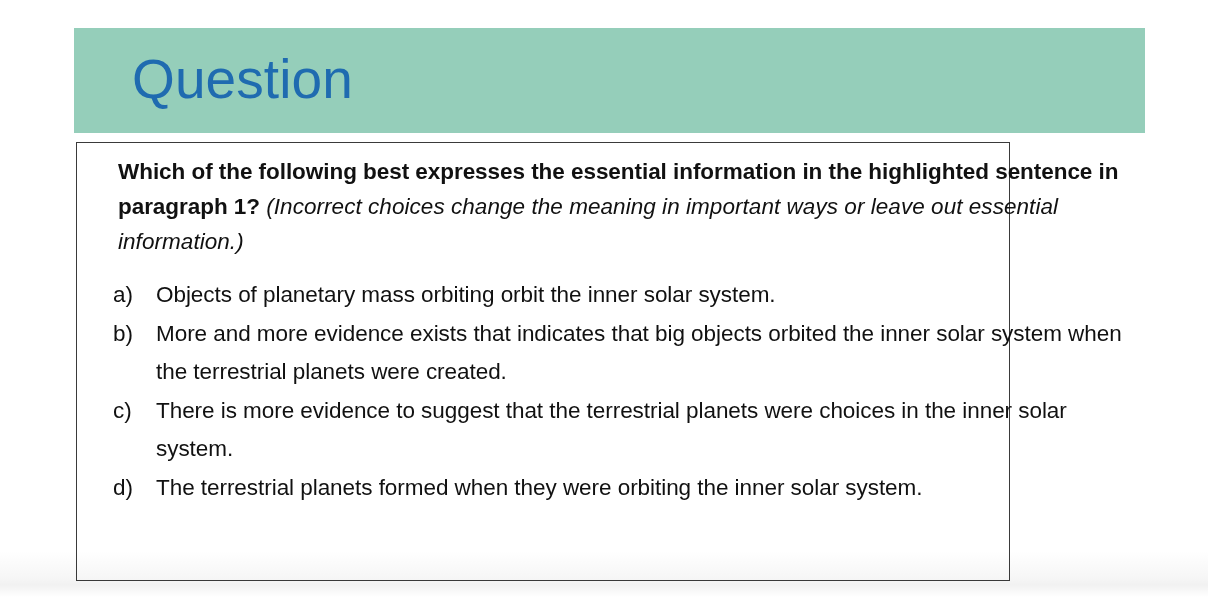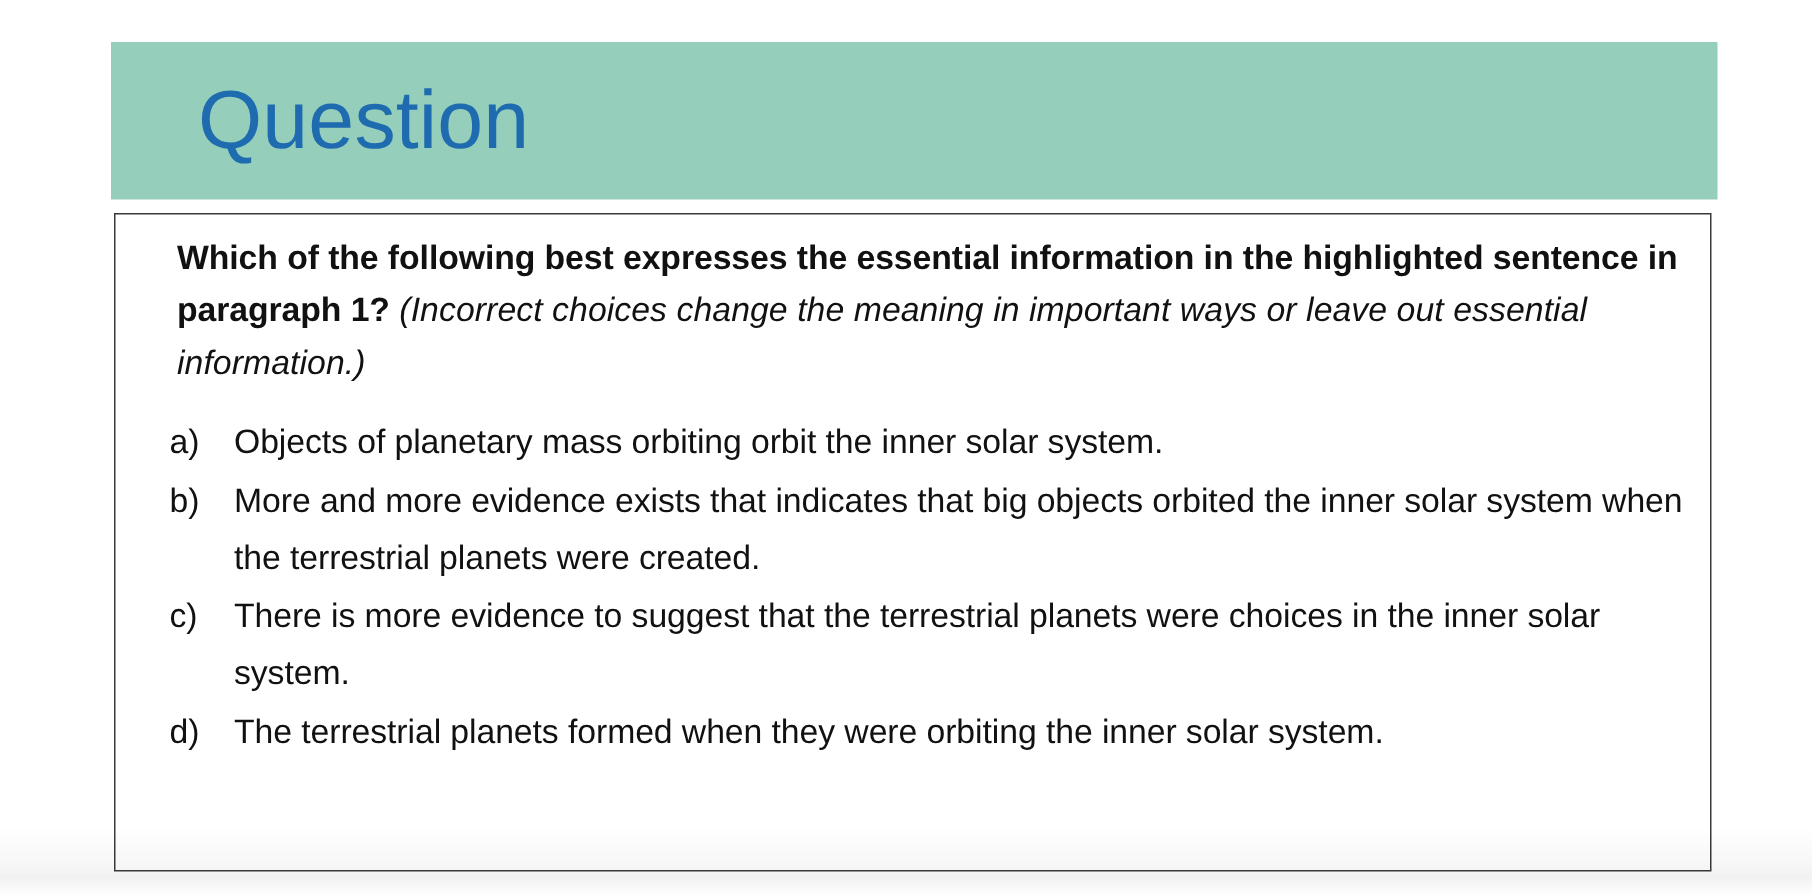--- a/index.html
+++ b/index.html
@@ -58,21 +58,21 @@
     line-height: 1;
     white-space: nowrap;
     margin-left: 44px;
   }
 
   
   #content-box {
     position: absolute;
     left: 76px;
     top: 142px;
-    width: 1065px;
+    width: 934px;
     height: 439px;
     box-sizing: border-box;
     background: #ffffff;
     border: 1.6px solid #3a3a3a;
     padding-left: 18px;
   }
 
   #question-stem {
     position: absolute;
     left: 41px;

